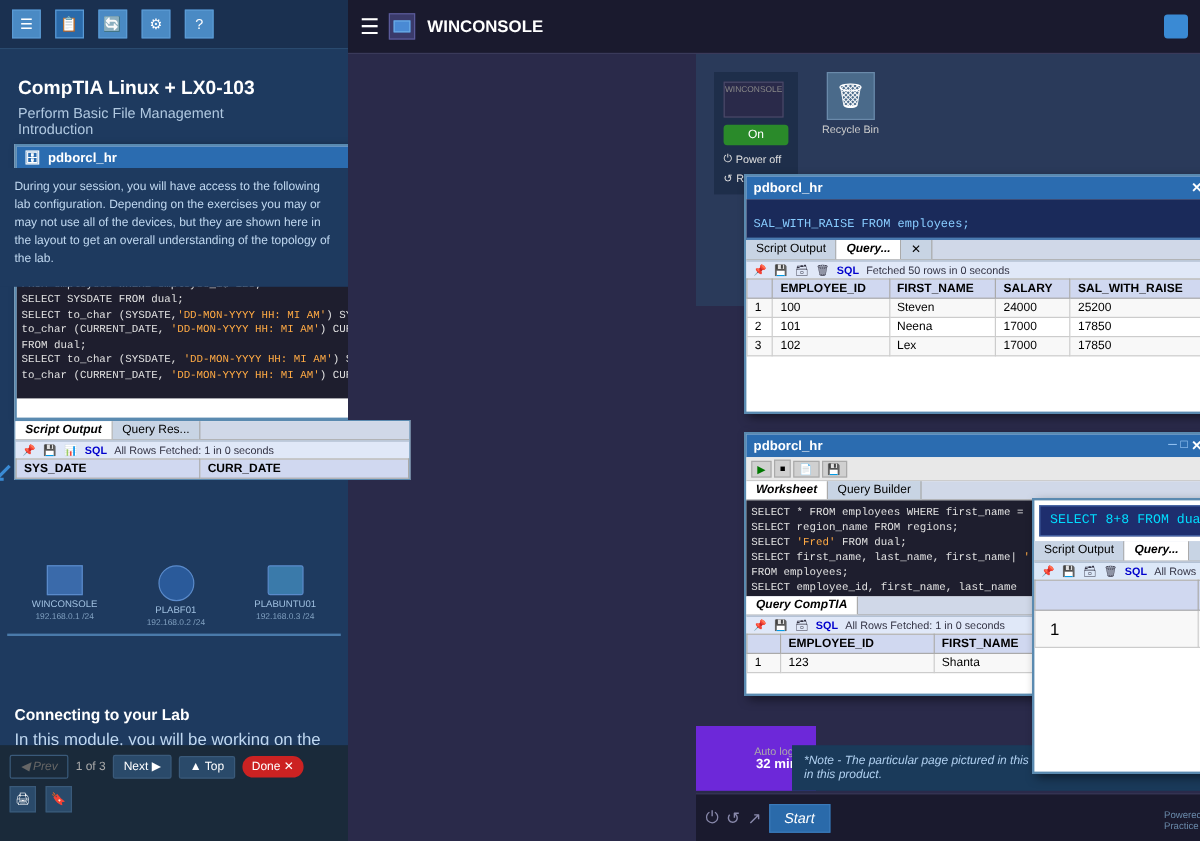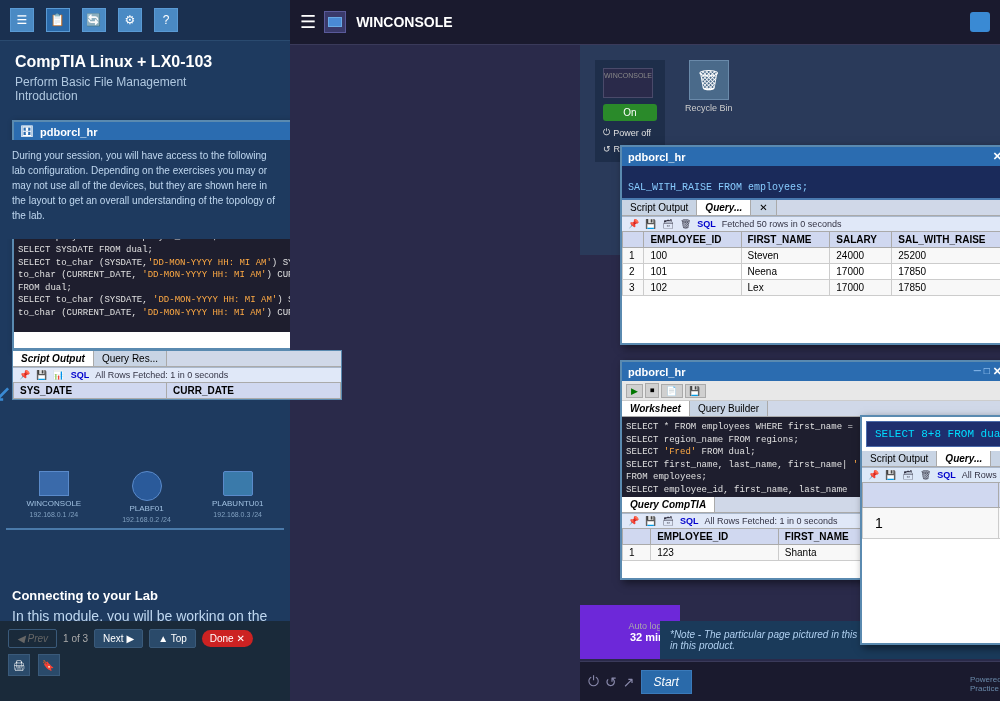--- a/index.html
+++ b/index.html
@@ -21,21 +21,21 @@
     }
     .toolbar-icon {
       width: 24px; height: 24px;
       background: #4a8ac4;
       border: 1px solid #5a9ad4;
       display: flex; align-items: center; justify-content: center;
       color: white; font-size: 12px; cursor: pointer;
     }
     .toolbar-icon.active { background: #2a6aaa; }
     .left-title-area {
-      padding: 12px 15px 8px;
+      padding: 24px 15px 8px;
       color: white;
     }
     .left-title-area h2 {
       font-size: 16px; font-weight: bold;
       color: #fff;
       margin-bottom: 4px;
     }
     .left-title-area p {
       font-size: 12px; color: #b0c8e0;
     }

